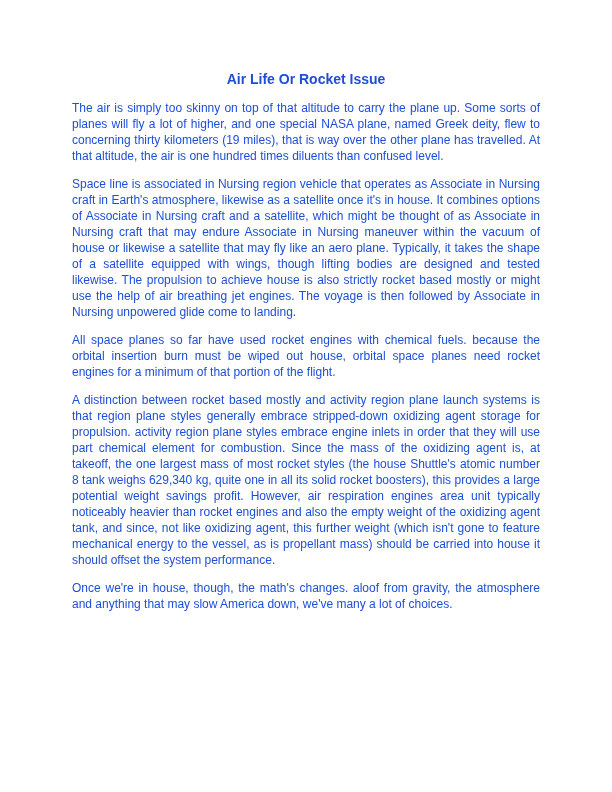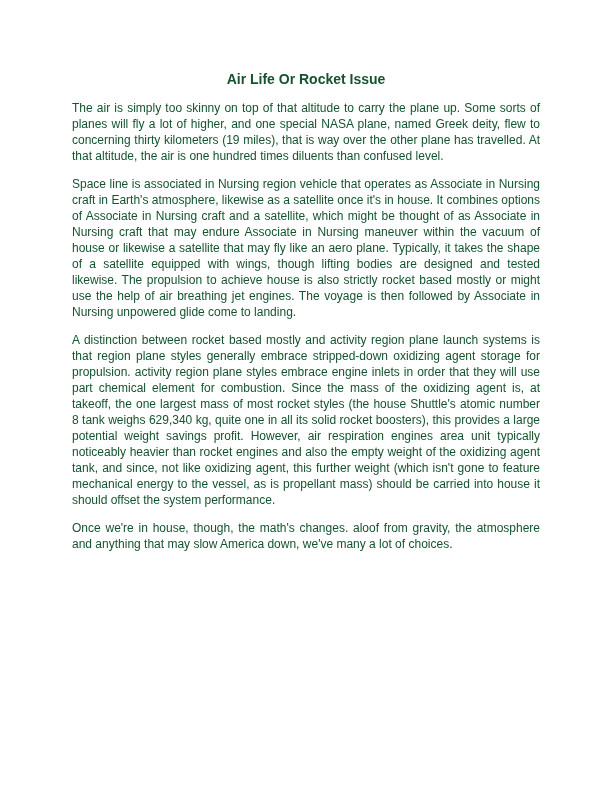--- a/index.html
+++ b/index.html
@@ -1,31 +1,32 @@
 <!DOCTYPE html>
 <html><head>
   <meta charset="utf-8">
   <style>
     html, body { margin: 0; padding: 0; background: #ffffff; }
     body { width: 612px; height: 792px; position: relative; overflow: hidden; }
     .page {
       position: absolute; left: 72px; top: 70px; width: 468px;
-      font-family: "Liberation Sans", sans-serif; color: #14532d;
+      font-family: "Liberation Sans", sans-serif; color: #1d4ed8;
     }
     .title {
       text-align: center; font-weight: bold; font-size: 14px;
       margin: 0 0 10px 0; line-height: 18px;
     }
     .para {
       font-size: 12px; line-height: 16px; text-align: justify;
       margin: 12px 0 9px 0;
     }
   </style>
 </head>
 <body>
 
 <div class="page">
   <div class="title">Air Life Or Rocket Issue</div>
   <p class="para">The air is simply too skinny on top of that altitude to carry the plane up. Some sorts of planes will fly a lot of higher, and one special NASA plane, named Greek deity, flew to concerning thirty kilometers (19 miles), that is way over the other plane has travelled. At that altitude, the air is one hundred times diluents than confused level.</p>
   <p class="para">Space line is associated in Nursing region vehicle that operates as Associate in Nursing craft in Earth's atmosphere, likewise as a satellite once it's in house. It combines options of Associate in Nursing craft and a satellite, which might be thought of as Associate in Nursing craft that may endure Associate in Nursing maneuver within the vacuum of house or likewise a satellite that may fly like an aero plane. Typically, it takes the shape of a satellite equipped with wings, though lifting bodies are designed and tested likewise. The propulsion to achieve house is also strictly rocket based mostly or might use the help of air breathing jet engines. The voyage is then followed by Associate in Nursing unpowered glide come to landing.</p>
+  <p class="para">All space planes so far have used rocket engines with chemical fuels. because the orbital insertion burn must be wiped out house, orbital space planes need rocket engines for a minimum of that portion of the flight.</p>
   <p class="para">A distinction between rocket based mostly and activity region plane launch systems is that region plane styles generally embrace stripped-down oxidizing agent storage for propulsion. activity region plane styles embrace engine inlets in order that they will use part chemical element for combustion. Since the mass of the oxidizing agent is, at takeoff, the one largest mass of most rocket styles (the house Shuttle's atomic number 8 tank weighs 629,340 kg, quite one in all its solid rocket boosters), this provides a large potential weight savings profit. However, air respiration engines area unit typically noticeably heavier than rocket engines and also the empty weight of the oxidizing agent tank, and since, not like oxidizing agent, this further weight (which isn't gone to feature mechanical energy to the vessel, as is propellant mass) should be carried into house it should offset the system performance.</p>
   <p class="para">Once we're in house, though, the math's changes. aloof from gravity, the atmosphere and anything that may slow America down, we've many a lot of choices.</p>
 </div>
 
 </body></html>

